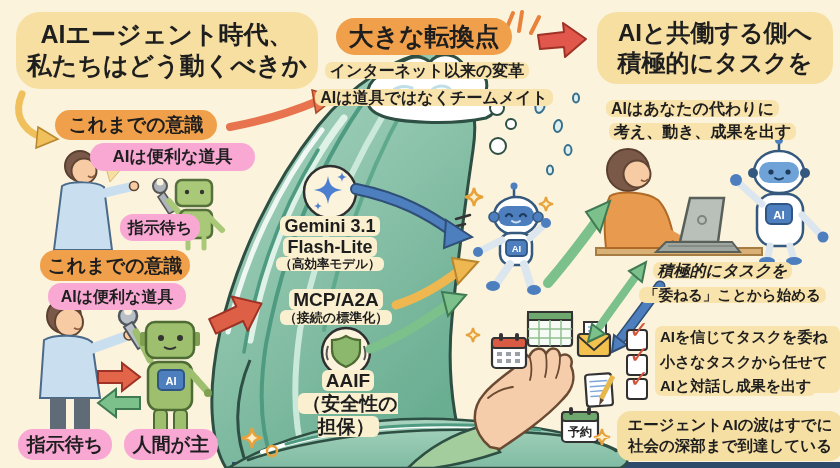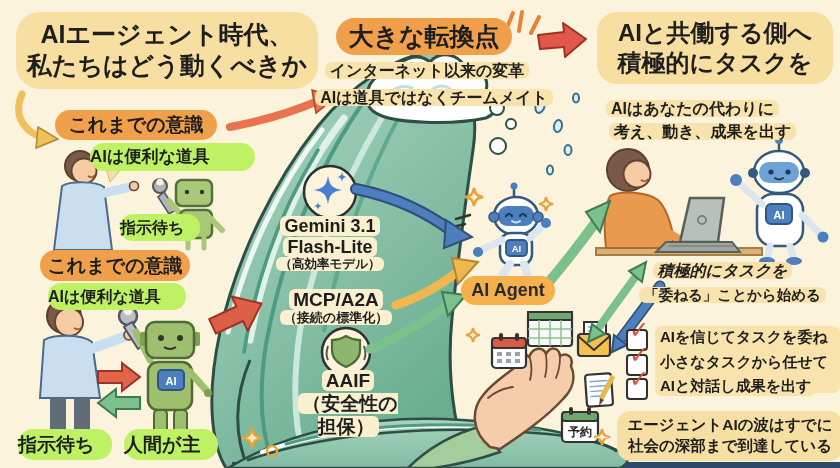--- a/index.html
+++ b/index.html
@@ -2,21 +2,21 @@
 <html><head>
 <meta charset="utf-8">
 <style>
   html,body{margin:0;padding:0;background:#888;}
   .stage{position:relative;width:840px;height:468px;overflow:hidden;background:#FBF3DC;
          font-family:"Liberation Sans","DejaVu Sans",sans-serif;font-weight:bold;color:#1E1E1E;}
   .abs{position:absolute;}
   svg{position:absolute;left:0;top:0;}
   .box-tan{background:#F7DFA2;border-radius:24px;text-align:center;}
   .badge-orange{background:#F0A04B;border-radius:18px;text-align:center;}
-  .pill-tan{background:#bef264;border-radius:15px;text-align:left;}
+  .pill-tan{background:#f9a8d4;border-radius:15px;text-align:center;}
   .center{text-align:center;}
   .hl{background:#F8E3AC;border-radius:7px;padding:0 5px;}
   .wv{background:#FAF0CF;border-radius:6px;padding:0 4px;}
   .ck-row{position:absolute;display:flex;align-items:flex-start;gap:7px;}
   .cbx{width:18px;height:18px;border:2.5px solid #2F2F2F;border-radius:4px;background:#FFF;position:relative;flex:none;margin-top:3px;}
   .cbx .ck{position:absolute;left:1px;top:-13px;font-size:24px;color:#D4543C;font-weight:bold;line-height:1;}
   .ck-label{font-size:15px;line-height:21px;}
   .footer-box{background:#F6DFA3;border-radius:14px;text-align:center;padding:4px 4px;}
 </style>
 </head>
@@ -352,21 +352,20 @@
 <div class="abs center" style="left:276px;top:289px;width:120px;line-height:1.15;">
   <div style="font-size:19px;"><span class="wv">MCP/A2A</span></div>
   <div style="font-size:13px;"><span class="wv">（接続の標準化）</span></div>
 </div>
 
 <div class="abs center" style="left:292px;top:370px;width:112px;line-height:1.2;">
   <div style="font-size:19px;"><span class="wv">AAIF</span></div>
   <div style="font-size:19px;"><span class="wv">（安全性の担保）</span></div>
 </div>
 
-<div class="abs" style="left:461px;top:276px;width:94px;height:29px;line-height:29px;font-size:18px;background:#F5B04E;border-radius:15px;text-align:center;color:#2A2A2A;">AI Agent</div>
 
 <div class="abs center" style="left:640px;top:261px;width:165px;font-size:16px;font-style:italic;">
   <span class="hl">積極的にタスクを</span>
 </div>
 <div class="abs center" style="left:630px;top:286px;width:205px;font-size:14.5px;">
   <span class="hl">「委ねる」ことから始める</span>
 </div>
 
 <div class="ck-row" style="left:626px;top:326px;">
   <span class="cbx">

